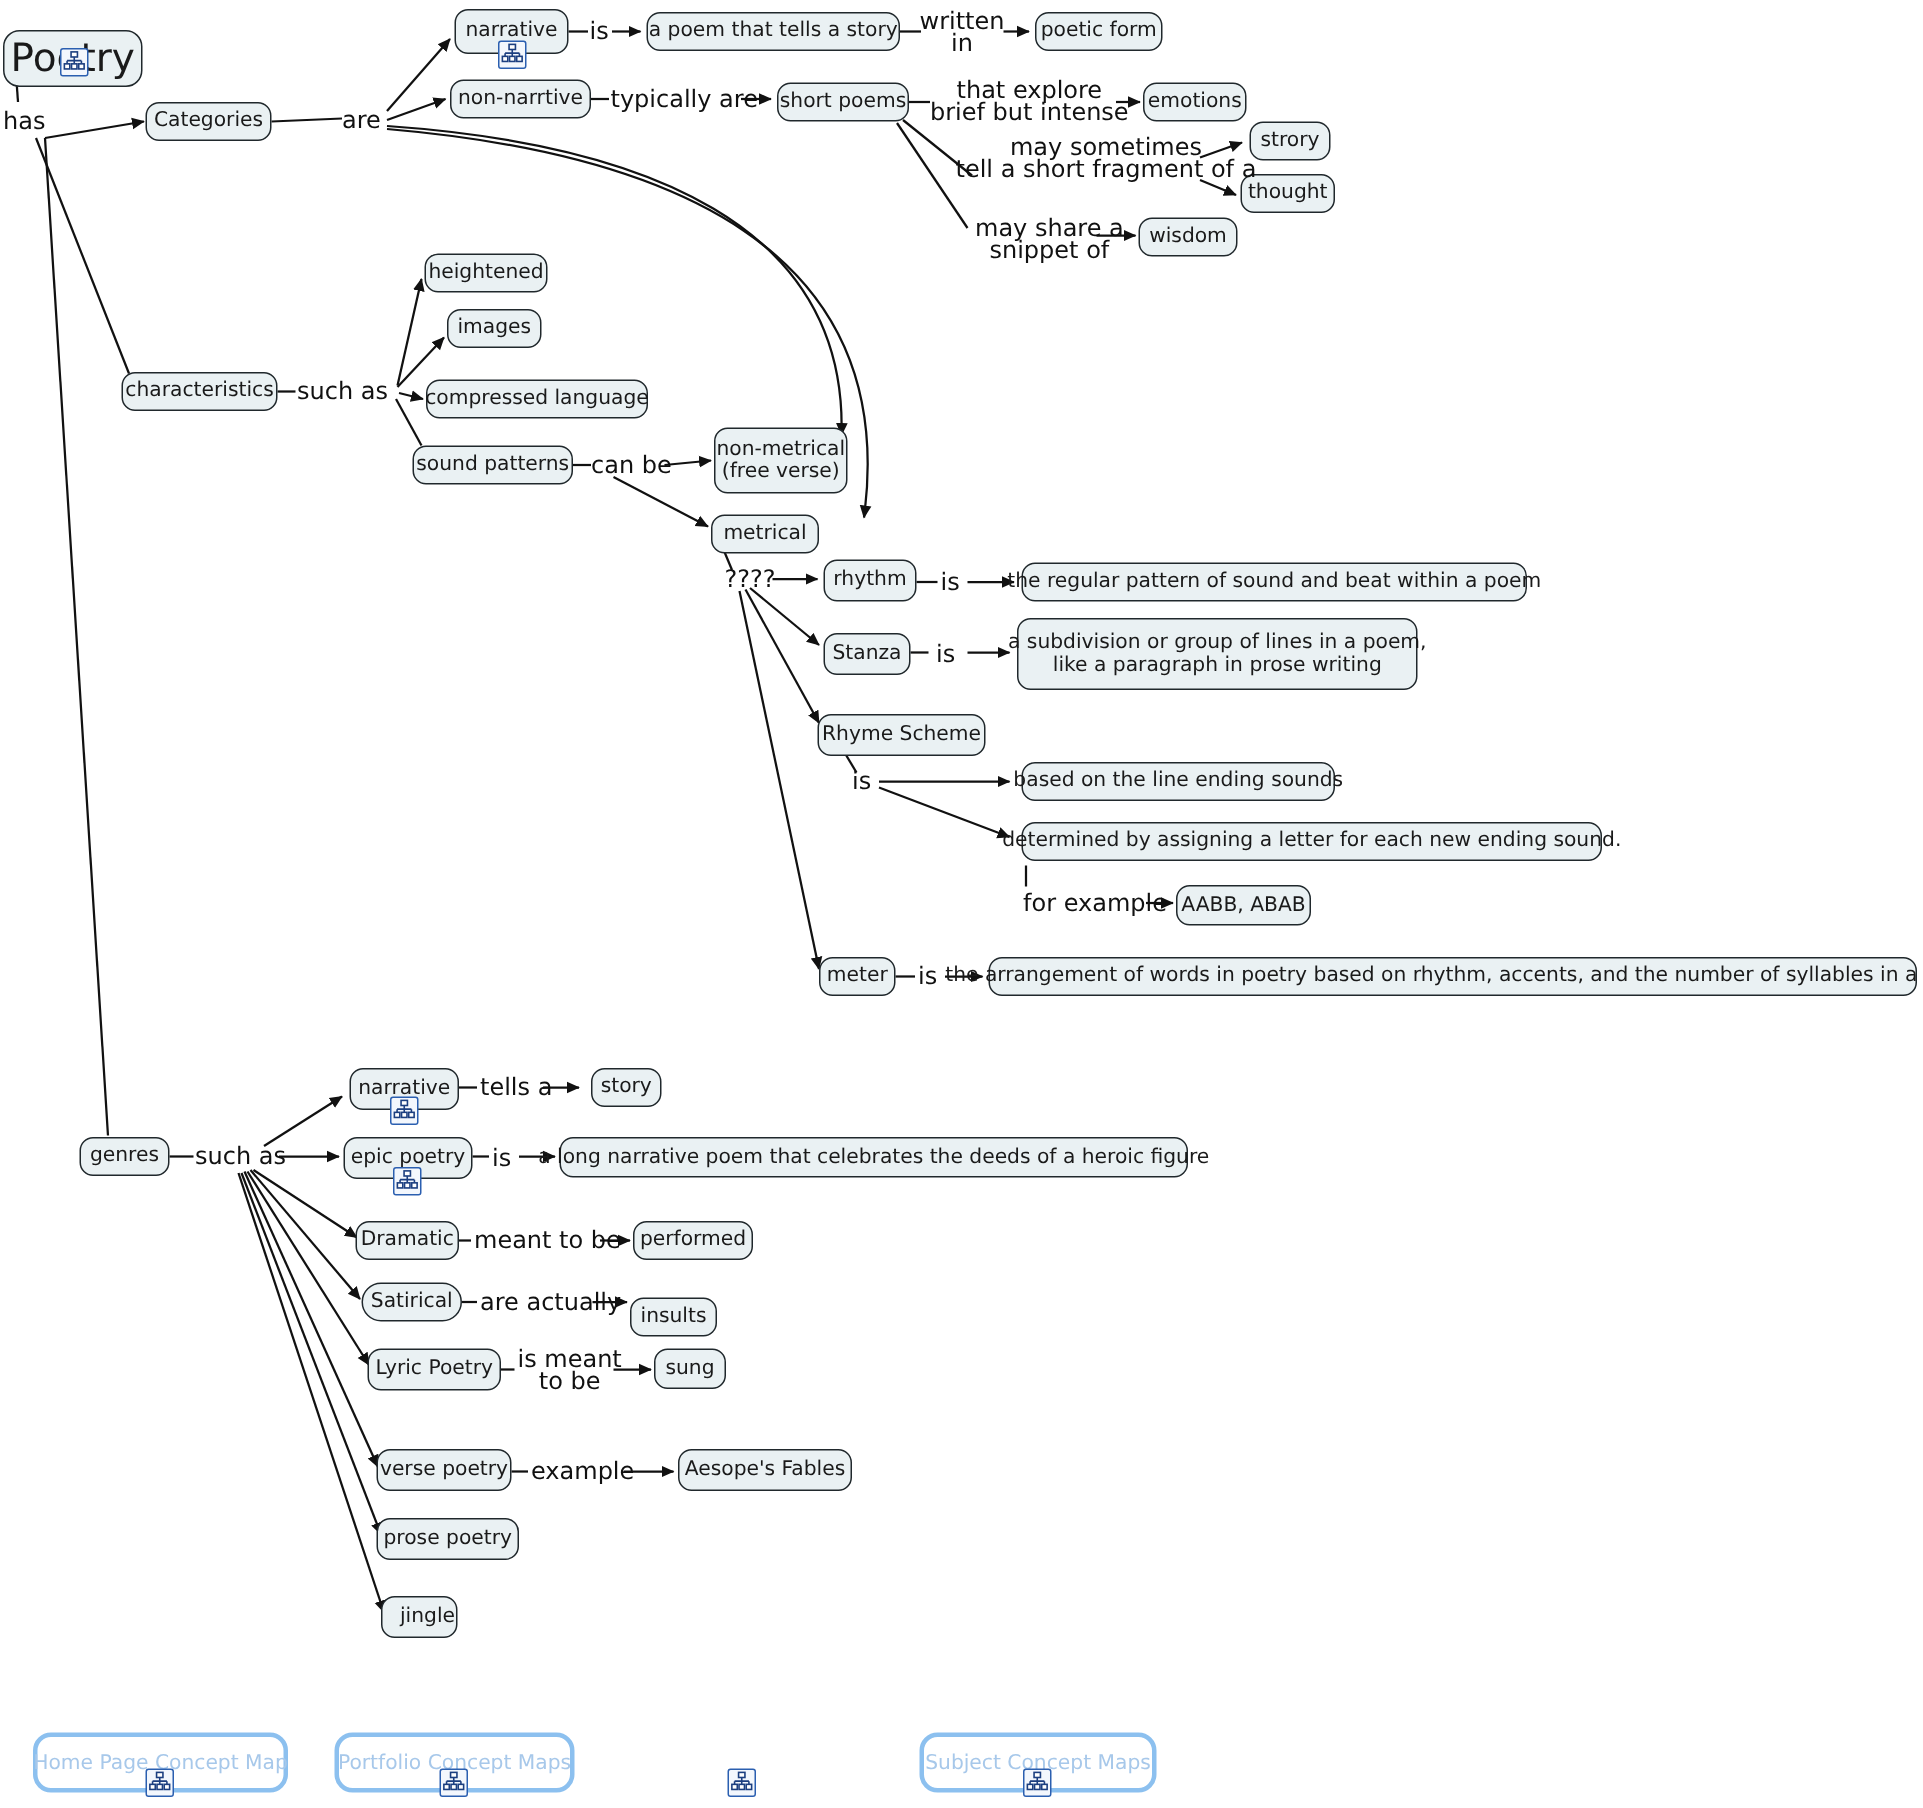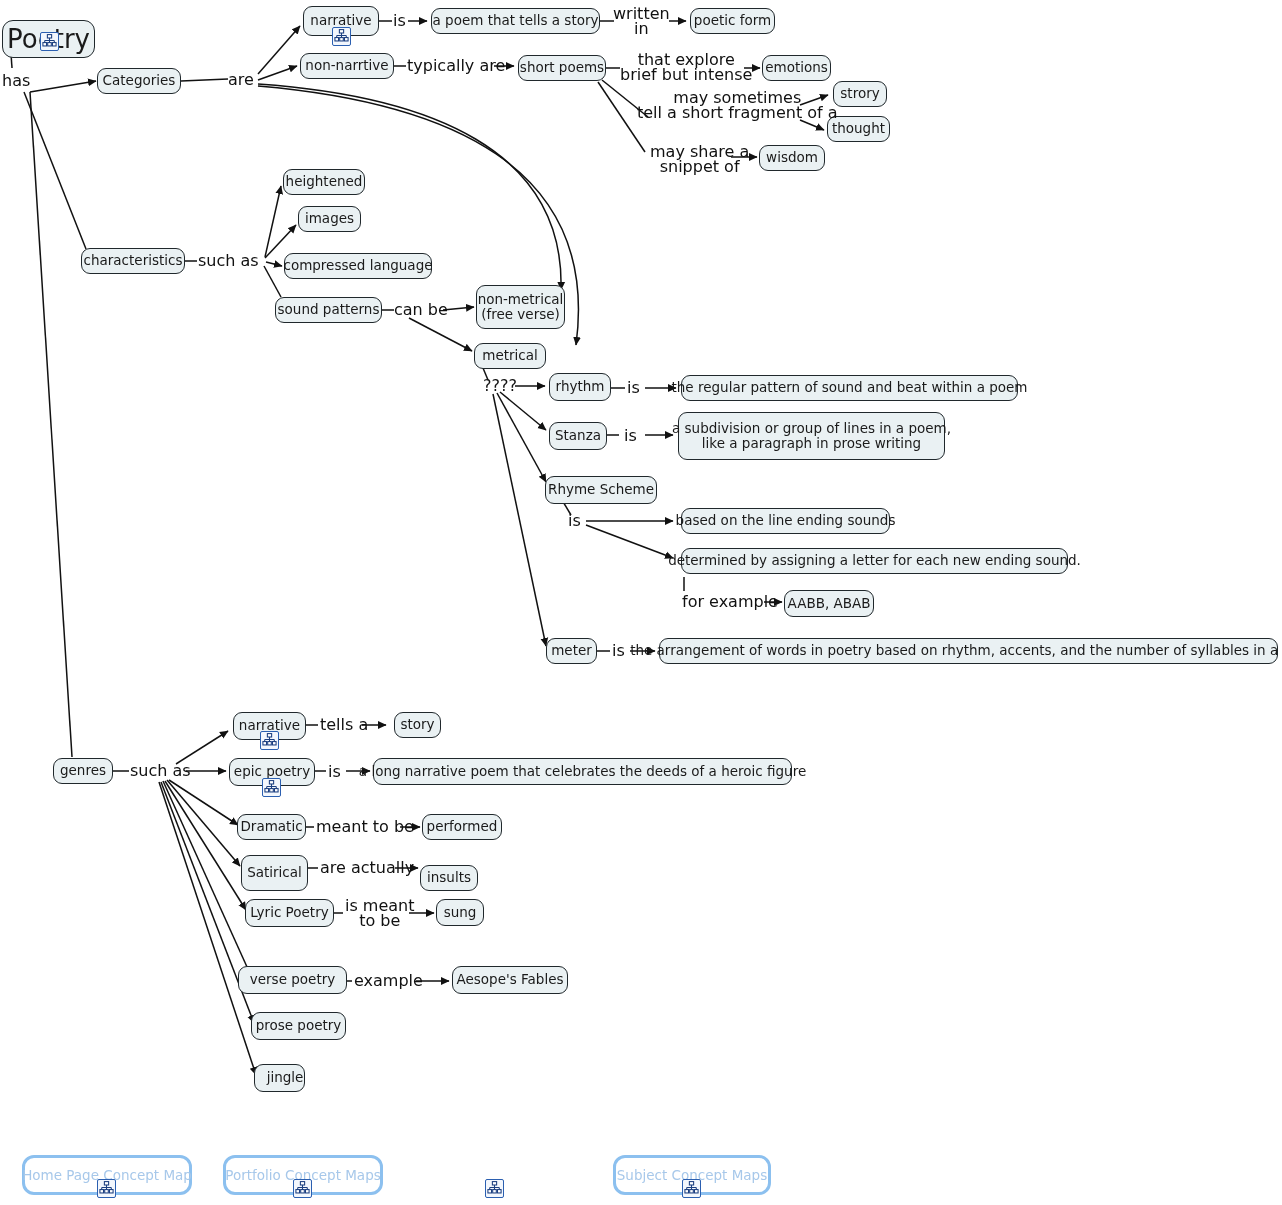--- a/index.html
+++ b/index.html
@@ -310,29 +310,29 @@
         <rect x="10.8" y="9" width="3.4" height="3.2" fill="#fff" stroke="#1c3f80" stroke-width="1"></rect>
       </svg>
   </span>
 
   <div class="node" style="left:373px; top:758px; width:419px; height:27px;">a long narrative poem that celebrates the deeds of a heroic figure</div>
 
   <div class="node" style="left:237px; top:814px; width:69px; height:26px;">Dramatic</div>
 
   <div class="node" style="left:422px; top:814px; width:80px; height:26px;">performed</div>
 
-  <div class="node" style="left:241px; top:855px; width:67px; height:36px;">Satirical</div>
+  <div class="node" style="left:241px; top:855px; width:67px; height:26px;border-radius:13px;">Satirical</div>
 
   <div class="node" style="left:420px; top:855px; width:58px; height:26px;margin-top:10px;">insults</div>
 
   <div class="node" style="left:245px; top:899px; width:89px; height:28px;">Lyric Poetry</div>
 
   <div class="node" style="left:436px; top:899px; width:48px; height:27px;">sung</div>
 
-  <div class="node" style="left:238px; top:966px; width:109px; height:28px;">verse poetry</div>
+  <div class="node" style="left:251px; top:966px; width:90px; height:28px;">verse poetry</div>
 
   <div class="node" style="left:452px; top:966px; width:116px; height:28px;">Aesope's Fables</div>
 
   <div class="node" style="left:251px; top:1012px; width:95px; height:28px;">prose poetry</div>
 
   <div class="node" style="left:254px; top:1064px; width:51px; height:28px;padding-left:20px;">jingle</div>
 
   <div class="linklabel" style="left:2px; top:73px;">has</div>
   <div class="linklabel" style="left:228px; top:72px;">are</div>
   <div class="linklabel" style="left:393px; top:13px;">is</div>

